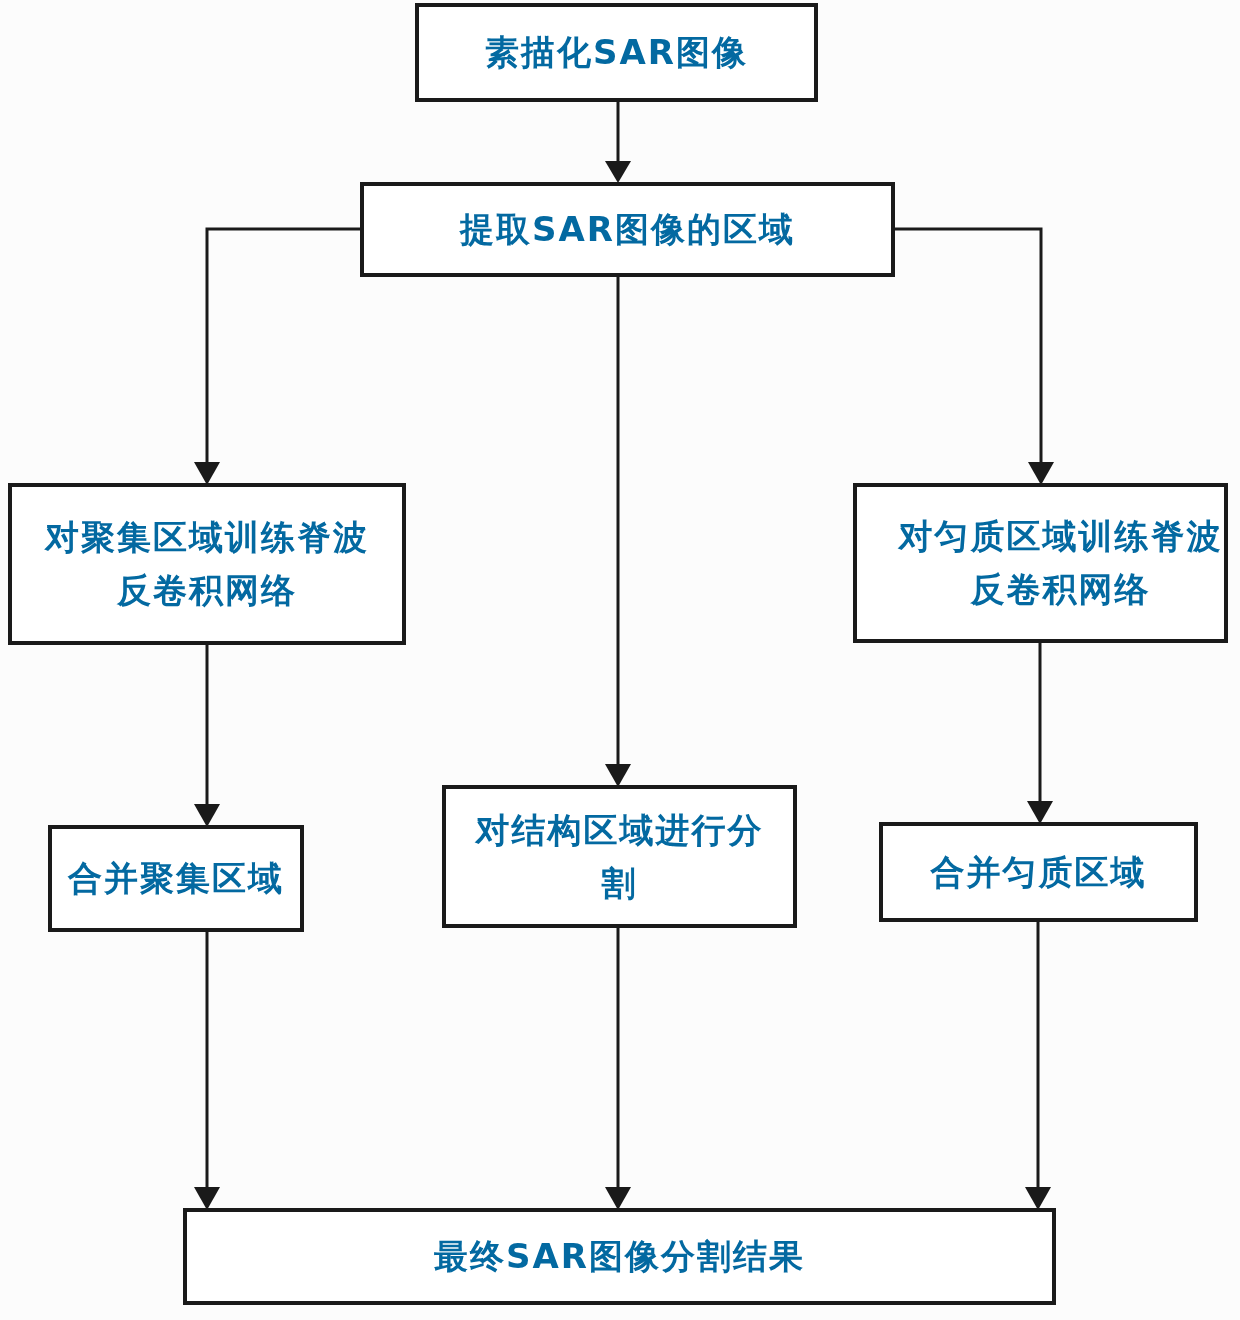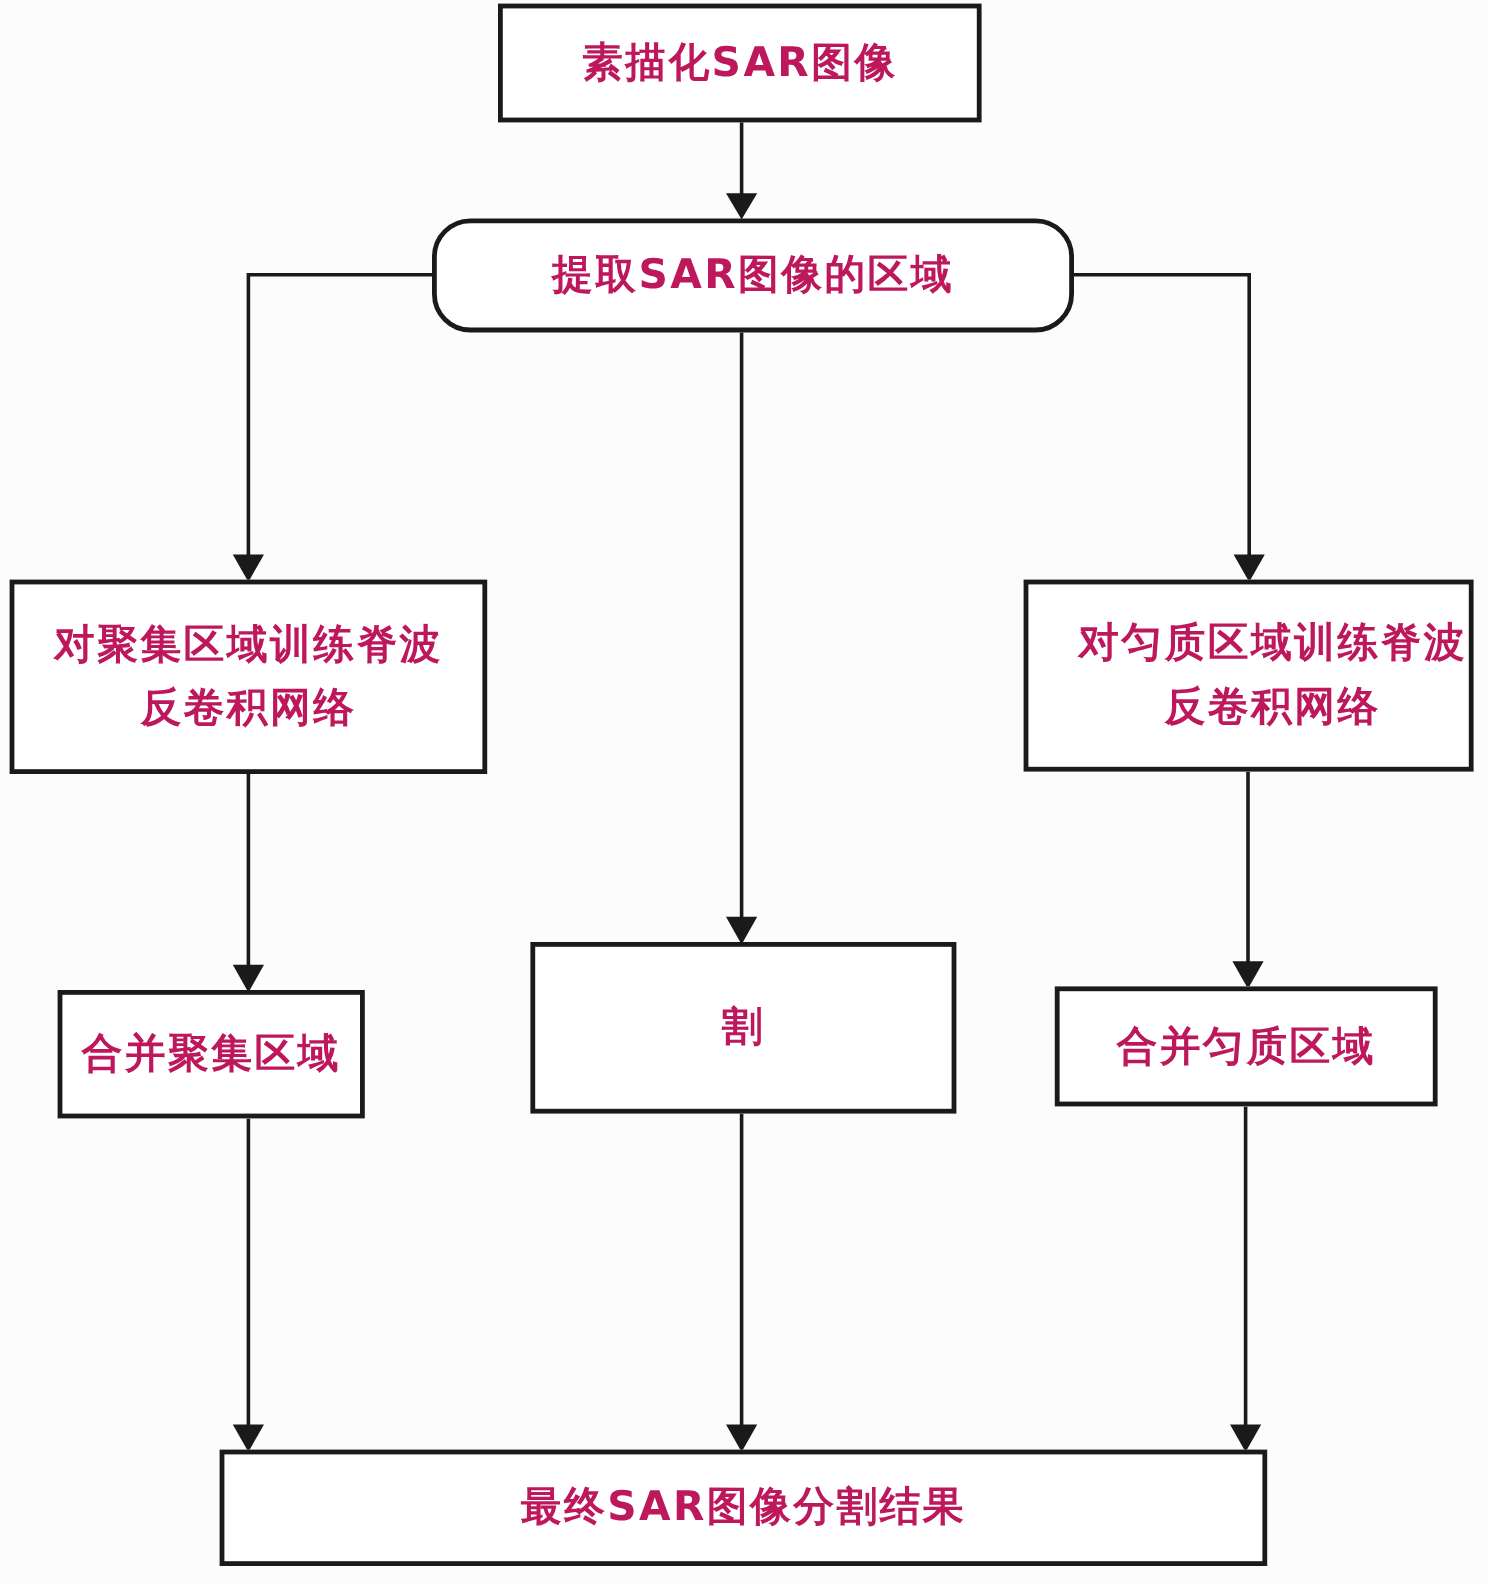--- a/index.html
+++ b/index.html
@@ -26,29 +26,29 @@
   .node {
     position: absolute;
     box-sizing: border-box;
     border: 4px solid #1a1a1a;
     background: #ffffff;
     display: flex;
     flex-direction: column;
     align-items: center;
     justify-content: center;
     text-align: center;
-    color: #be185d;
+    color: #0369a1;
     font-weight: 700;
     font-size: 34px;
     line-height: 1.55;
     letter-spacing: 2px;
     white-space: nowrap;
   }
   .n-sketch            { left: 415px; top: 3px;    width: 403px; height: 99px;  }
-  .n-extract           { left: 360px; top: 182px;  width: 535px; height: 95px; border-radius: 32px;  }
+  .n-extract           { left: 360px; top: 182px;  width: 535px; height: 95px;  }
   .n-train-aggregate   { left: 8px;   top: 483px;  width: 398px; height: 162px; }
   .n-train-homogeneous { left: 853px; top: 483px;  width: 375px; height: 160px; padding-left: 40px; }
   .n-segment-structure { left: 442px; top: 785px;  width: 355px; height: 143px; }
   .n-merge-aggregate   { left: 48px;  top: 825px;  width: 256px; height: 107px; }
   .n-merge-homogeneous { left: 879px; top: 822px;  width: 319px; height: 100px; }
   .n-final-result      { left: 183px; top: 1208px; width: 873px; height: 97px; text-align: right;  }
   .node .line { display: block; }
 </style>
 </head>
 <body>
@@ -92,20 +92,21 @@
     <span class="line">对聚集区域训练脊波</span>
     <span class="line">反卷积网络</span>
   </div>
 
   <div class="node n-train-homogeneous">
     <span class="line">对匀质区域训练脊波</span>
     <span class="line">反卷积网络</span>
   </div>
 
   <div class="node n-segment-structure">
+    <span class="line">对结构区域进行分</span>
     <span class="line">割</span>
   </div>
 
   <div class="node n-merge-aggregate">
     <span class="line">合并聚集区域</span>
   </div>
 
   <div class="node n-merge-homogeneous">
     <span class="line">合并匀质区域</span>
   </div>

